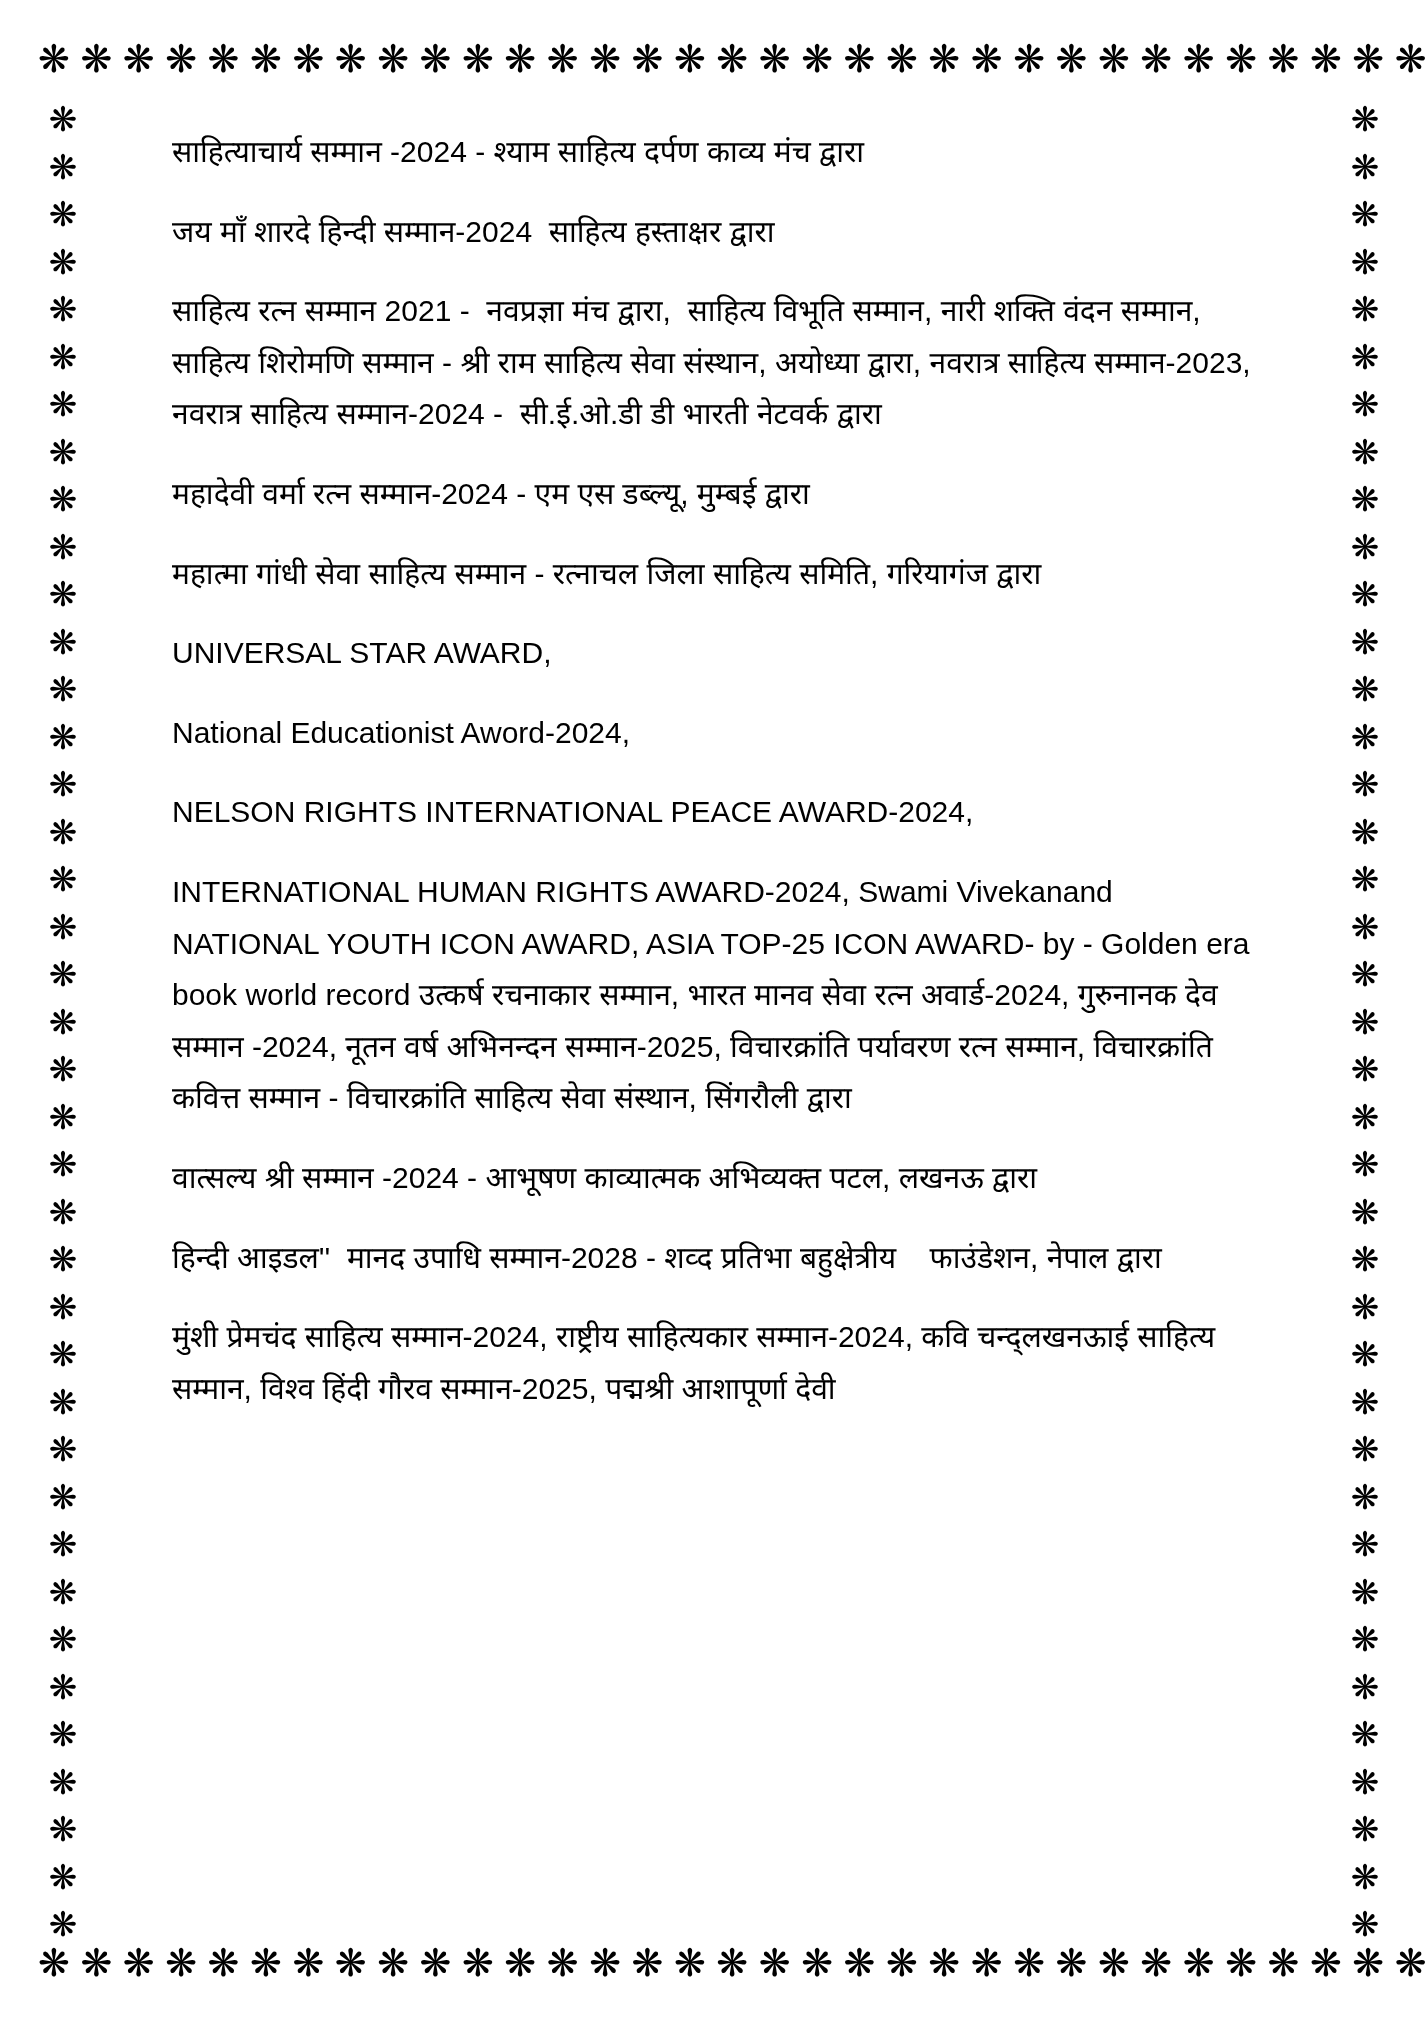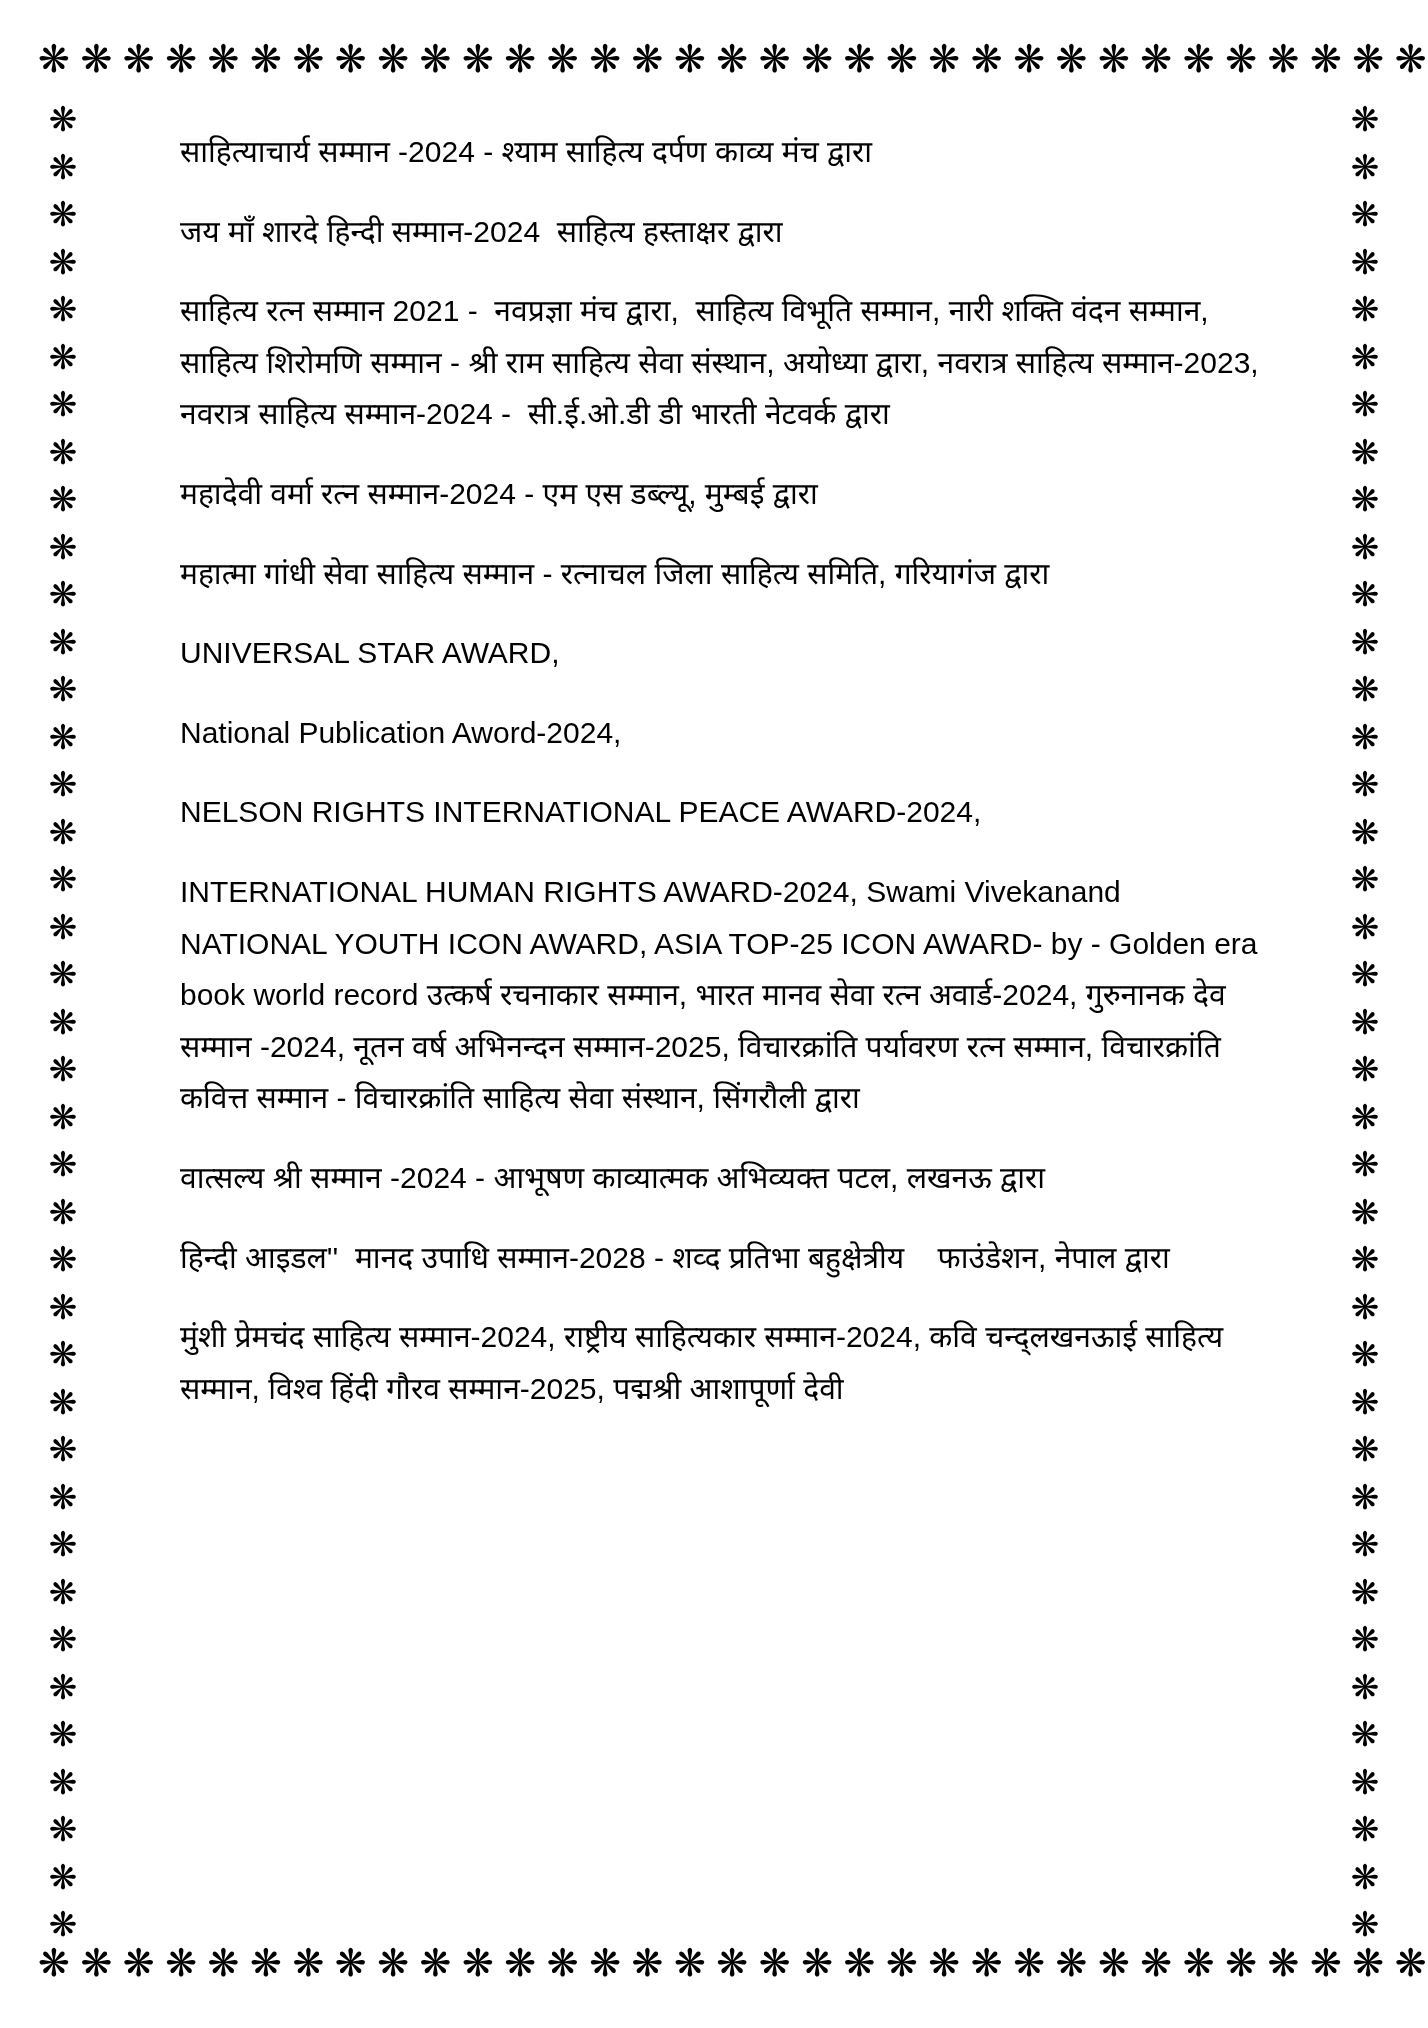--- a/index.html
+++ b/index.html
@@ -39,21 +39,21 @@
     font-size: 34px;
     line-height: 47.5px;
     white-space: pre-line;
     text-align: center;
   }
   .border-left { left: 40px; }
   .border-right { left: 1342px; }
 
   .content {
     position: absolute;
-    left: 180px;
+    left: 172px;
     top: 126px;
     width: 1085px;
   }
   .content p {
     margin: 0 0 28px 0;
     font-size: 30px;
     line-height: 1.72;
     white-space: pre-wrap;
     color: #000000;
   }
@@ -144,21 +144,21 @@
 ❋</div>
   <div class="ornament border-bottom">❋ ❋ ❋ ❋ ❋ ❋ ❋ ❋ ❋ ❋ ❋ ❋ ❋ ❋ ❋ ❋ ❋ ❋ ❋ ❋ ❋ ❋ ❋ ❋ ❋ ❋ ❋ ❋ ❋ ❋ ❋ ❋ ❋ ❋</div>
 
   <div class="content">
     <p>साहित्याचार्य सम्मान -2024 - श्याम साहित्य दर्पण काव्य मंच द्वारा</p>
     <p>जय माँ शारदे हिन्दी सम्मान-2024  साहित्य हस्ताक्षर द्वारा</p>
     <p>साहित्य रत्न सम्मान 2021 -  नवप्रज्ञा मंच द्वारा,  साहित्य विभूति सम्मान, नारी शक्ति वंदन सम्मान, साहित्य शिरोमणि सम्मान - श्री राम साहित्य सेवा संस्थान, अयोध्या द्वारा, नवरात्र साहित्य सम्मान-2023, नवरात्र साहित्य सम्मान-2024 -  सी.ई.ओ.डी डी भारती नेटवर्क द्वारा</p>
     <p>महादेवी वर्मा रत्न सम्मान-2024 - एम एस डब्ल्यू, मुम्बई द्वारा</p>
     <p>महात्मा गांधी सेवा साहित्य सम्मान - रत्नाचल जिला साहित्य समिति, गरियागंज द्वारा</p>
     <p>UNIVERSAL STAR AWARD,</p>
-    <p>National Publication Aword-2024,</p>
+    <p>National Educationist Aword-2024,</p>
     <p>NELSON RIGHTS INTERNATIONAL PEACE AWARD-2024,</p>
     <p>INTERNATIONAL HUMAN RIGHTS AWARD-2024, Swami Vivekanand NATIONAL YOUTH ICON AWARD, ASIA TOP-25 ICON AWARD- by - Golden era book world record उत्कर्ष रचनाकार सम्मान, भारत मानव सेवा रत्न अवार्ड-2024, गुरुनानक देव सम्मान -2024, नूतन वर्ष अभिनन्दन सम्मान-2025, विचारक्रांति पर्यावरण रत्न सम्मान, विचारक्रांति कवित्त सम्मान - विचारक्रांति साहित्य सेवा संस्थान, सिंगरौली द्वारा</p>
     <p>वात्सल्य श्री सम्मान -2024 - आभूषण काव्यात्मक अभिव्यक्त पटल, लखनऊ द्वारा</p>
     <p>हिन्दी आइडल''  मानद उपाधि सम्मान-2028 - शव्द प्रतिभा बहुक्षेत्रीय    फाउंडेशन, नेपाल द्वारा</p>
     <p>मुंशी प्रेमचंद साहित्य सम्मान-2024, राष्ट्रीय साहित्यकार सम्मान-2024, कवि चन्द्लखनऊाई साहित्य सम्मान, विश्व हिंदी गौरव सम्मान-2025, पद्मश्री आशापूर्णा देवी</p>
   </div>
 
 </div>
 
 </body></html>

